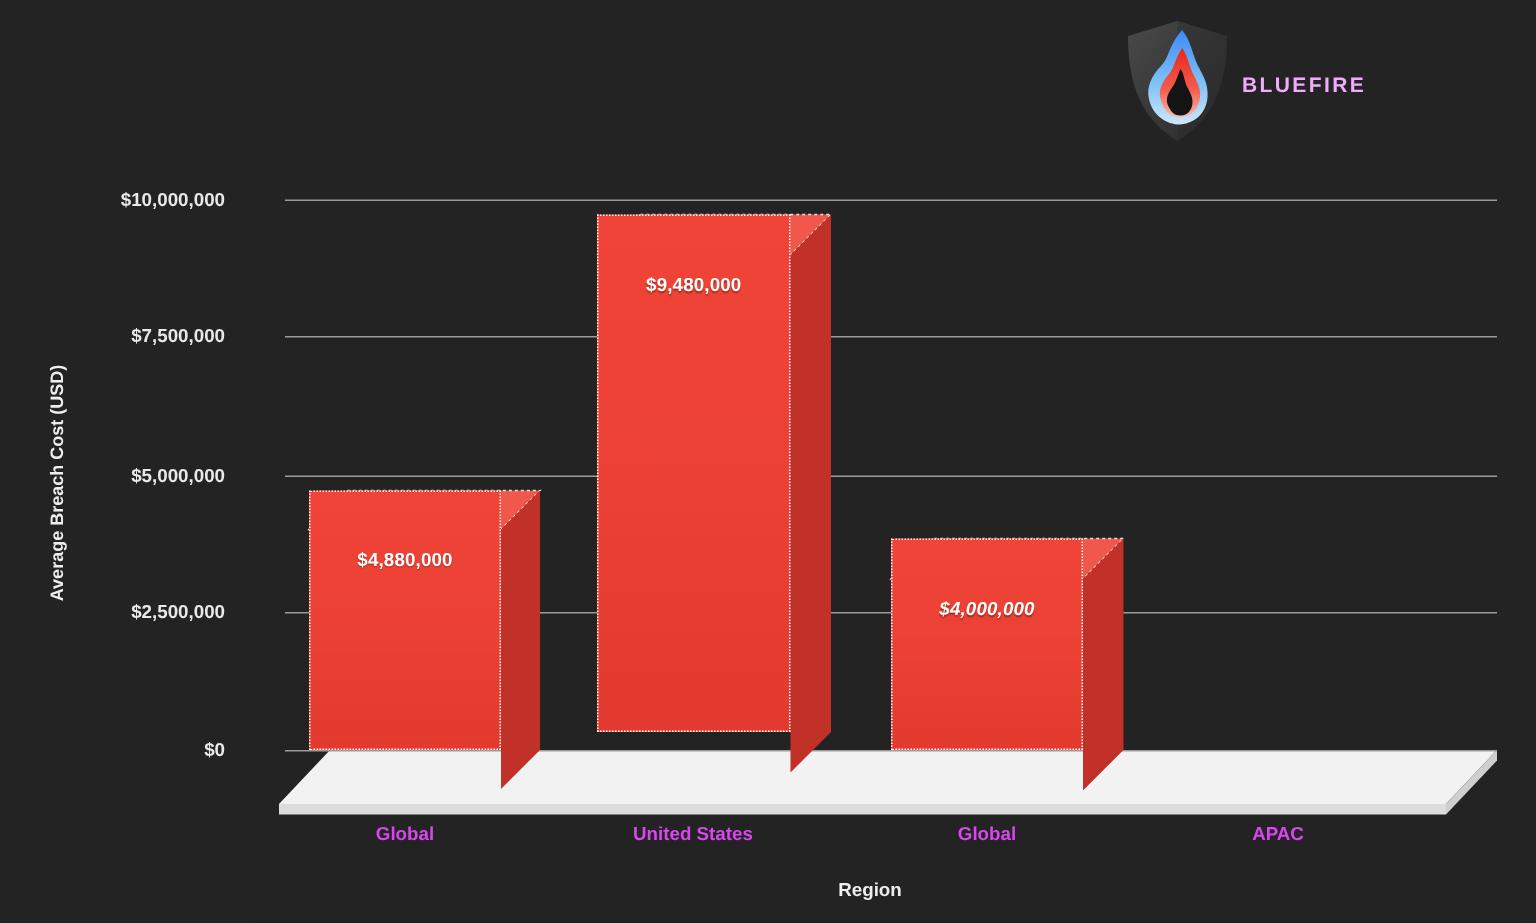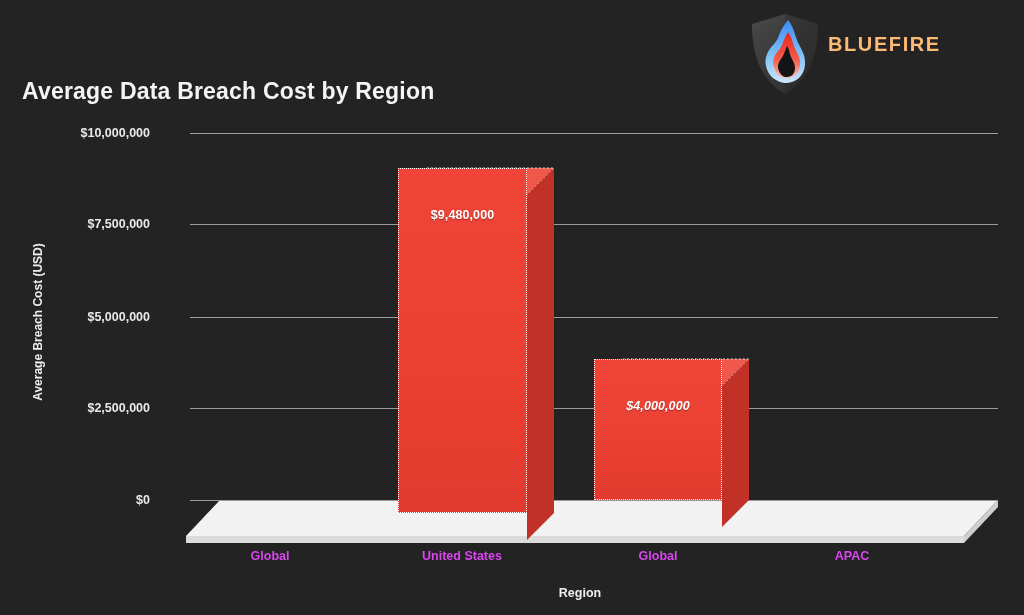--- a/index.html
+++ b/index.html
@@ -32,26 +32,27 @@
     width: 82px;
     height: 88px;
   }
   #logo-text {
     position: absolute;
     left: 84px;
     top: 26px;
     width: 160px;
   }
   #logo-text div {
-    color: #fdba74;
+    color: #f0abfc;
     font-family: "Liberation Sans Narrow", "Liberation Sans", sans-serif;
-    font-size: 20px;
+    font-size: 14px;
     font-weight: bold;
     letter-spacing: 1.6px;
     line-height: 21px;
+    margin-top: 12px;
   }
 
   
   #chart-title {
     position: absolute;
     left: 22px;
     top: 78px;
     color: #f4f4f4;
     font-size: 23px;
     font-weight: bold;
@@ -185,21 +186,20 @@
         <path d="M44 10 C34 22 36 28 30 34 C24 40 20 48 22 56 C24 66 32 72 41 73 C52 73 60 66 61 55 C62 44 56 38 53 30 C50 22 49 16 44 10 Z" fill="url(#blueFlame)"></path>
         <path d="M44 22 C38 32 39 36 34 41 C30 46 28 51 30 57 C32 64 36 68 42 68 C50 68 55 63 56 55 C57 47 52 42 50 36 C48 30 47 26 44 22 Z" fill="url(#redFlame)"></path>
         <path d="M43 36 C40 43 40 45 37 49 C34 53 33 57 35 61 C37 65 39 67 43 67 C48 67 51 63 51 58 C51 52 47 49 46 44 C45 40 45 39 43 36 Z" fill="#141414"></path>
       </svg>
     </div>
     <div id="logo-text">
       <div>BLUEFIRE</div>
     </div>
   </div>
 
-  <div id="chart-title">Average Data Breach Cost by Region</div>
 
   <svg id="platform-top">
     <polygon points="186,536 220,500 998,500 964,536" fill="#f2f2f2"></polygon>
     <polygon points="186,536 964,536 964,543 186,543" fill="#dcdcdc"></polygon>
     <polygon points="964,536 998,500 998,507 964,543" fill="#cfcfcf"></polygon>
   </svg>
 
   <div id="plot">
 
     <div class="gridline" style="top:133px;"></div>
@@ -211,22 +211,32 @@
     <div class="ytick-wrap">
       <div class="ytick" style="top:133px;">$10,000,000</div>
       <div class="ytick" style="top:224px;">$7,500,000</div>
       <div class="ytick" style="top:317px;">$5,000,000</div>
       <div class="ytick" style="top:408px;">$2,500,000</div>
       <div class="ytick" style="top:500px;">$0</div>
     </div>
 
     <div id="y-axis-title">Average Breach Cost (USD)</div>
 
-
-    <div class="bar" style="left:398px; top:168px; width:129px; height:345px;">
+    <div class="bar" style="left:206px; top:327px; width:128px; height:173px;">
+      <svg width="156" height="200" style="position:absolute;left:0;top:0;overflow:visible;">
+        <polygon points="0,26 26,0 154,0 128,26" fill="#f0584b"></polygon>
+        <polygon points="0,26 26,0 154,0 128,26" fill="none" stroke="#ffffff" stroke-width="1" stroke-dasharray="2,2" opacity="0.85"></polygon>
+        <polygon points="128,26 154,0 154,173 128,199" fill="#c23127"></polygon>
+      </svg>
+
+      <div class="bar-front" style="height:173px;"></div>
+      <div class="bar-value" style="top:39px;">$4,880,000</div>
+    </div>
+
+    <div class="bar" style="left:398px; top:143px; width:129px; height:345px;">
       <svg width="157" height="372" style="position:absolute;left:0;top:0;overflow:visible;">
         <polygon points="0,27 27,0 156,0 129,27" fill="#f0584b"></polygon>
         <polygon points="0,27 27,0 156,0 129,27" fill="none" stroke="#ffffff" stroke-width="1" stroke-dasharray="2,2" opacity="0.85"></polygon>
         <polygon points="129,27 156,0 156,345 129,372" fill="#c23127"></polygon>
       </svg>
       <div class="bar-front" style="height:345px;"></div>
       <div class="bar-value" style="top:40px;">$9,480,000</div>
     </div>
 
     <div class="bar" style="left:594px; top:359px; width:128px; height:141px;">

